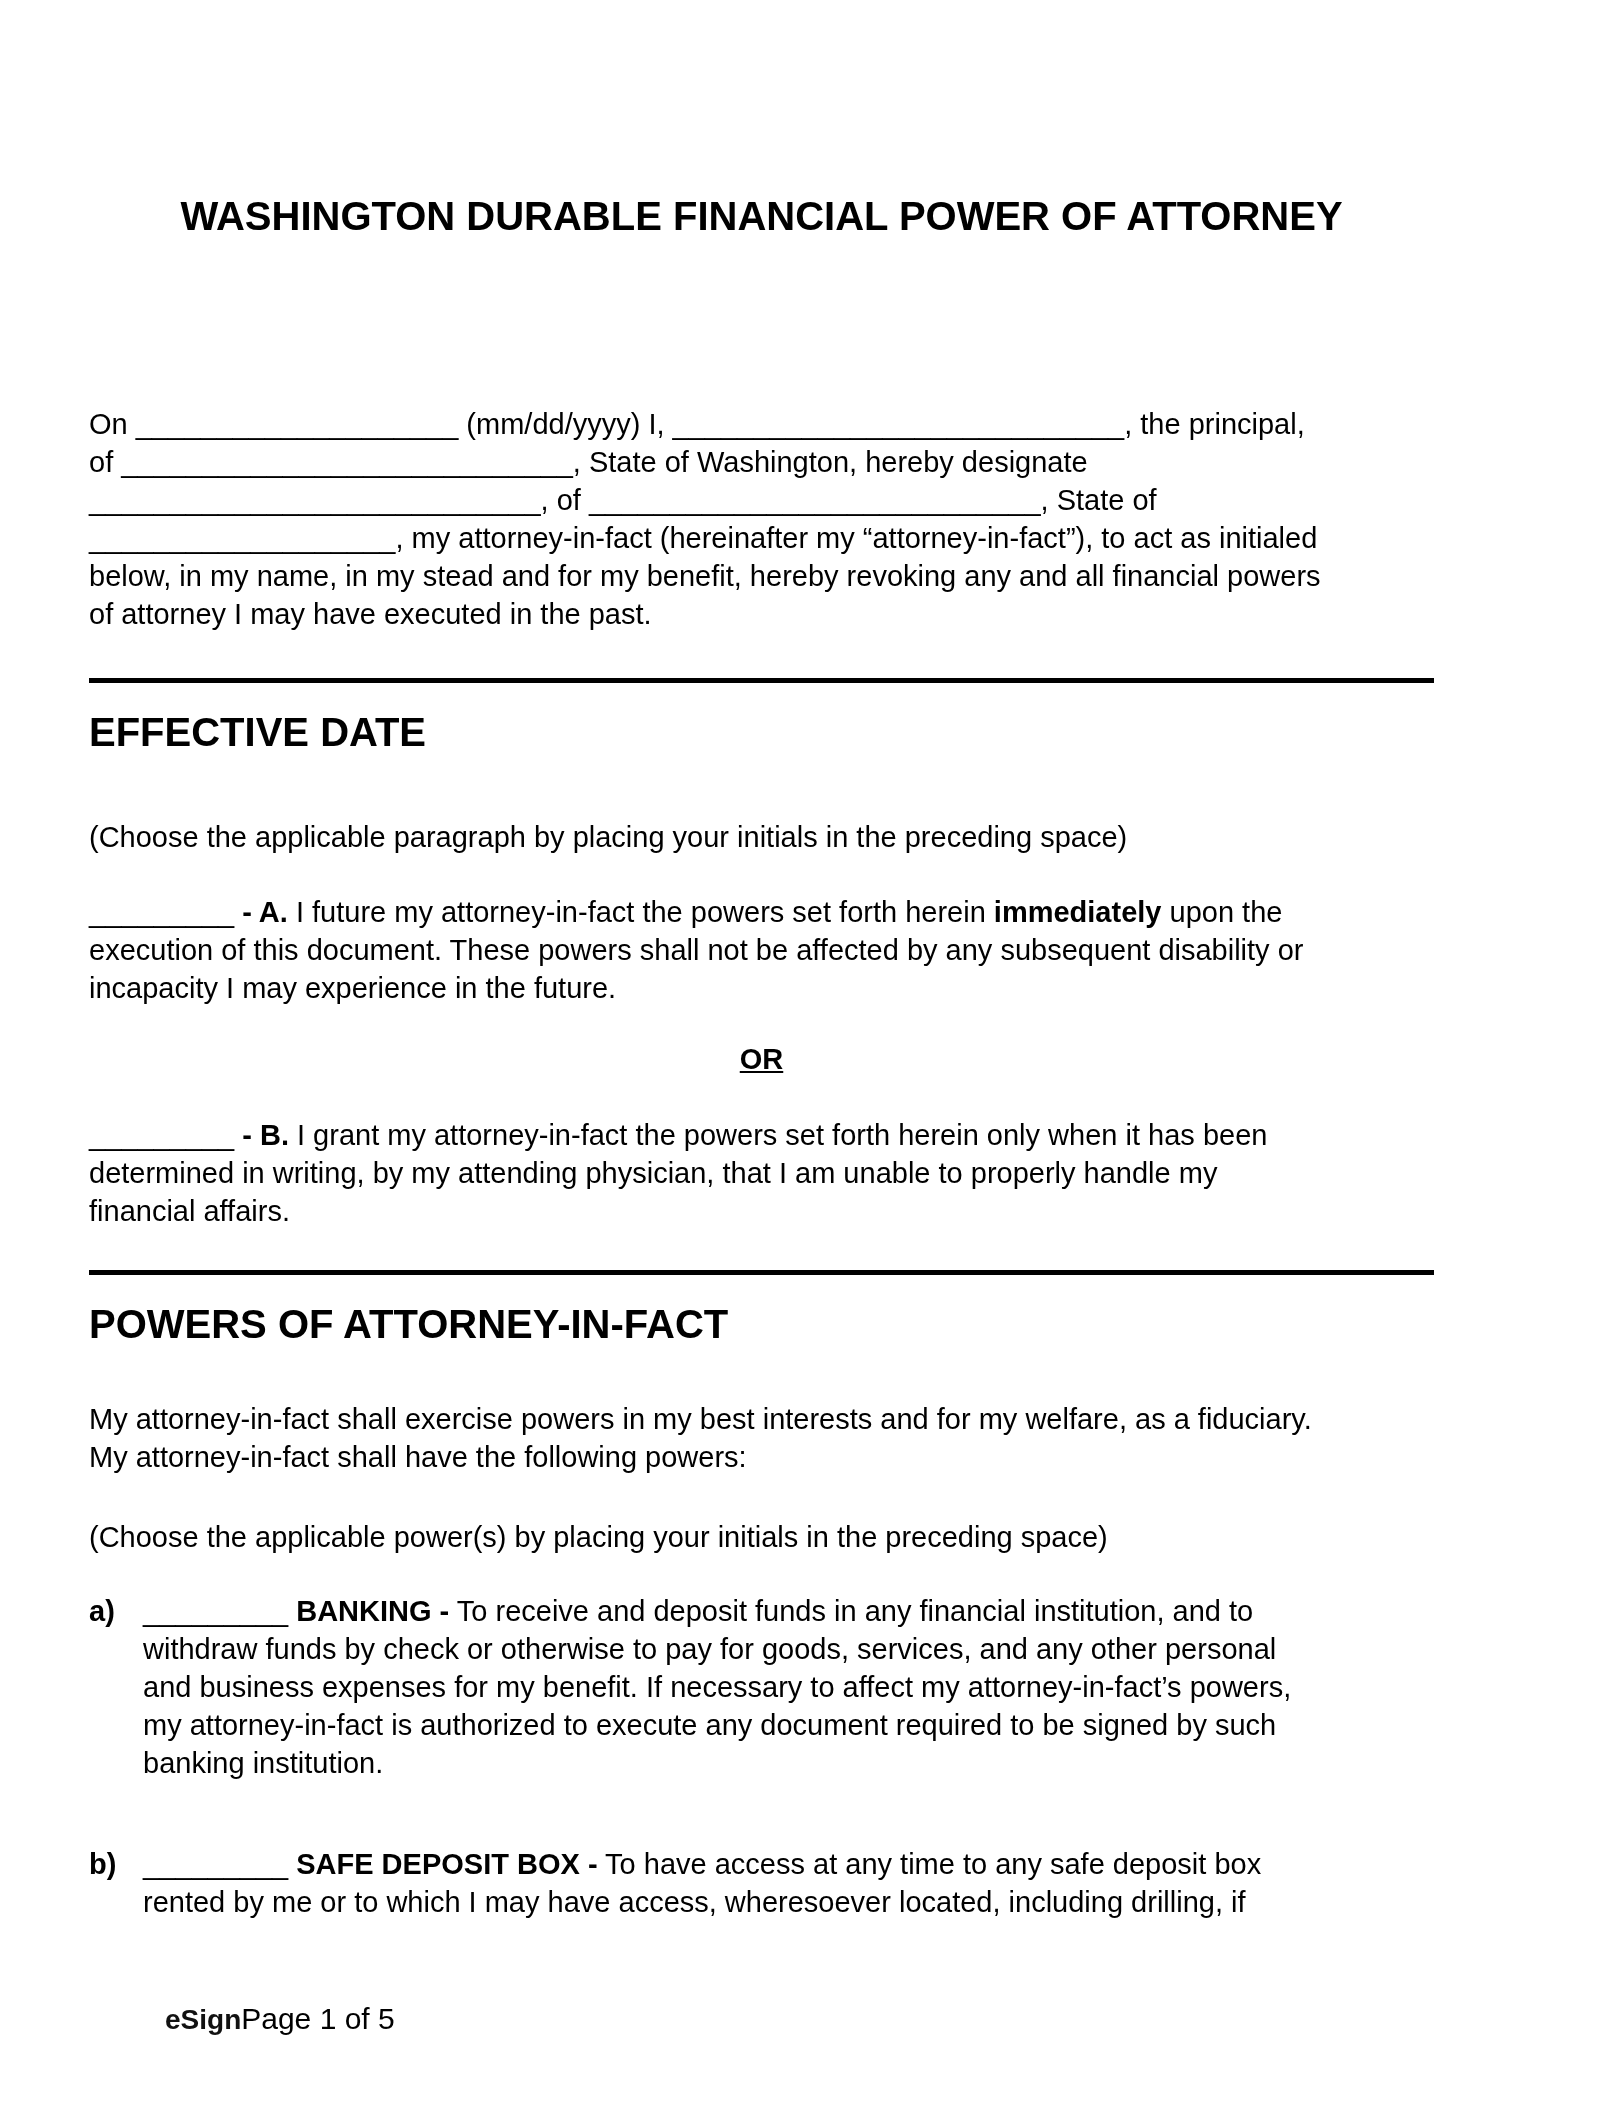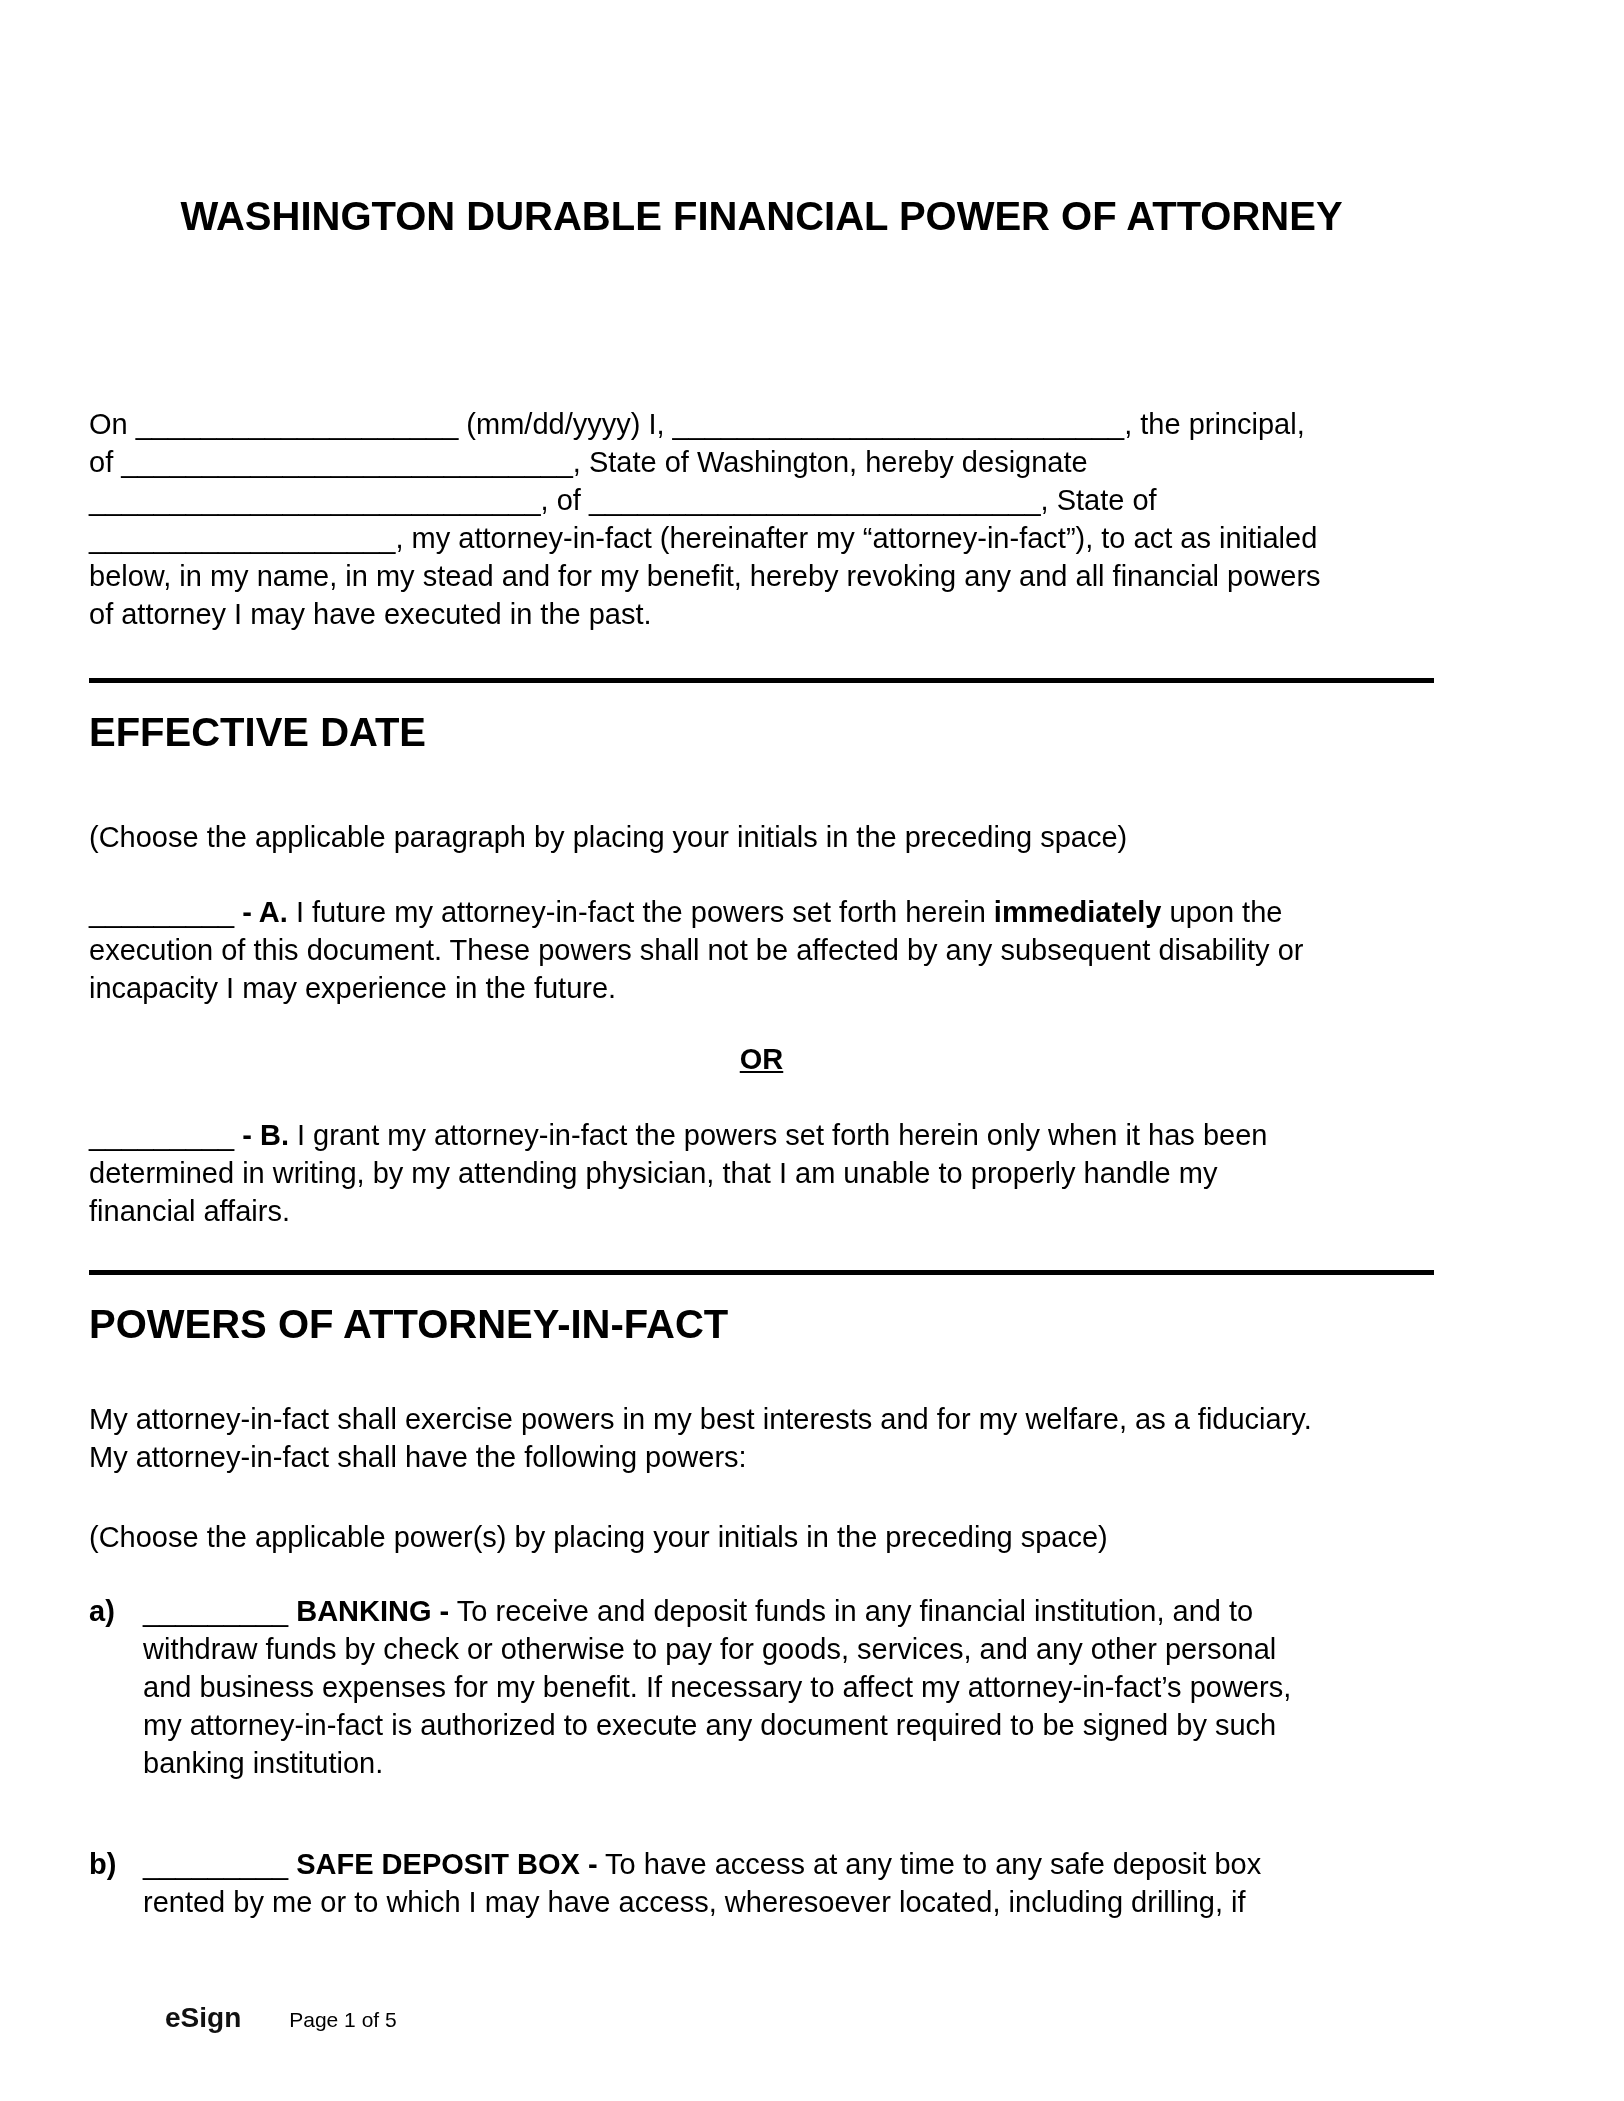--- a/index.html
+++ b/index.html
@@ -74,21 +74,21 @@
     right: 159px;
     top: 2002px;
     display: flex;
     align-items: baseline;
   }
   .brand {
     font-weight: bold;
     font-size: 28px;
     color: #111111;
   }
-  .page-num { font-size: 21px; margin-left: 48px; }
+  .page-num { font-size: 30px; }
 </style>
 </head>
 <body>
 
 <div class="page">
 
   <div class="doc-title">WASHINGTON DURABLE FINANCIAL POWER OF ATTORNEY</div>
 
   <div class="body-text intro">On ____________________ (mm/dd/yyyy) I, ____________________________, the principal,
 of ____________________________, State of Washington, hereby designate

